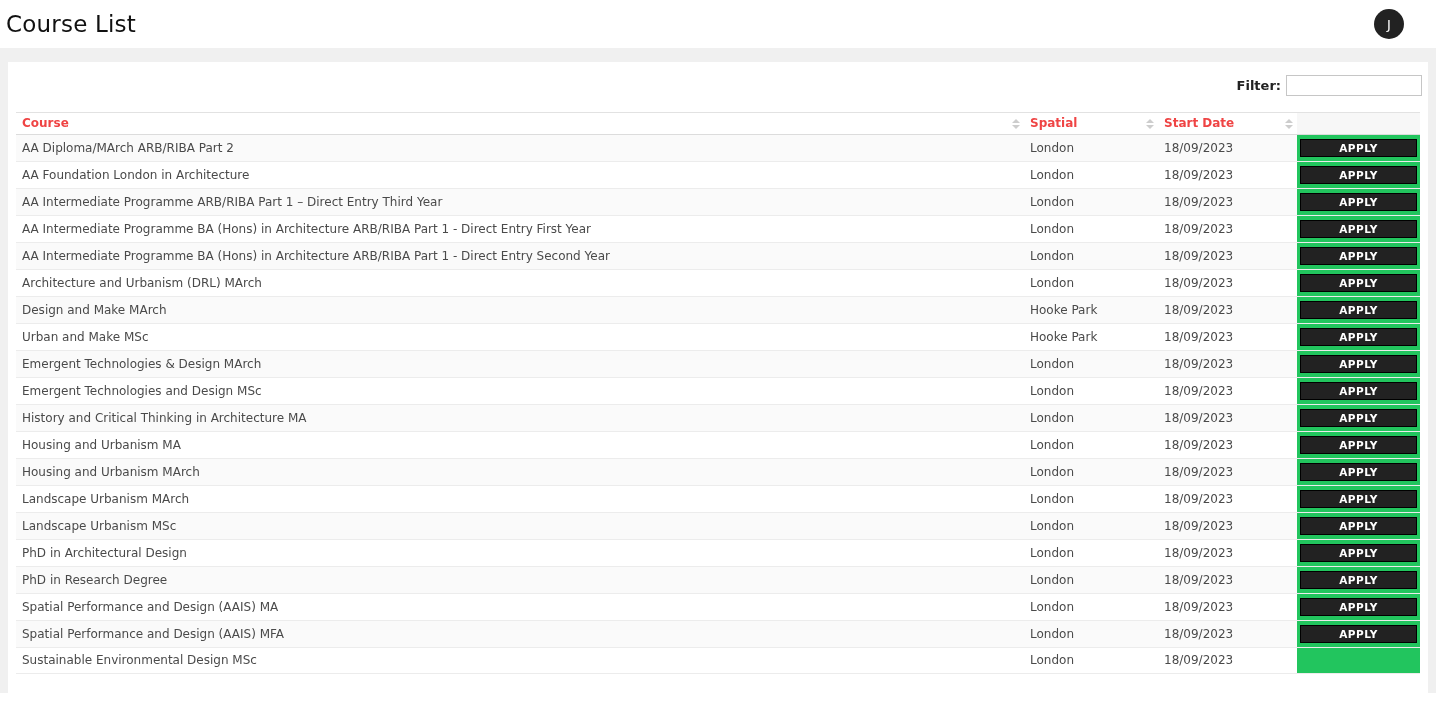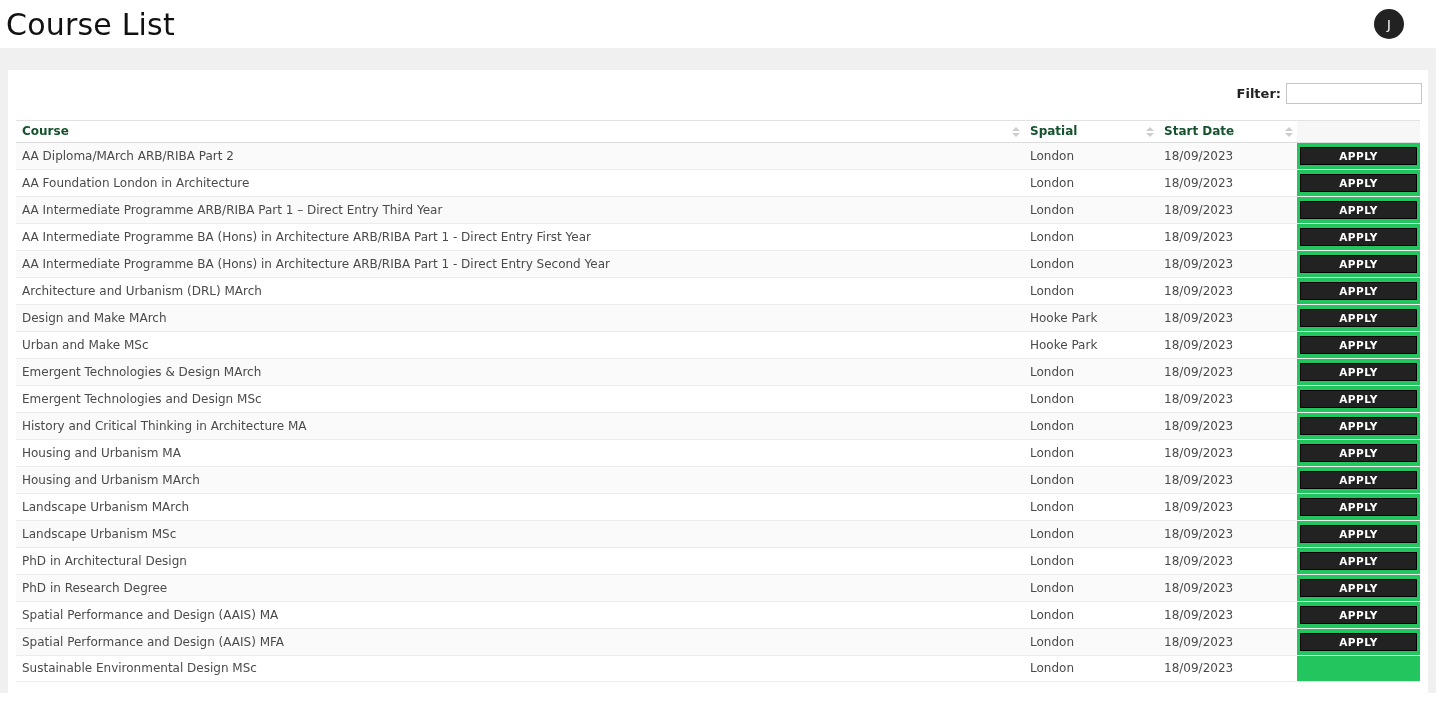--- a/index.html
+++ b/index.html
@@ -13,40 +13,40 @@
   
   .top-bar {
     height: 48px;
     background: #ffffff;
     display: flex;
     align-items: center;
     justify-content: space-between;
     padding: 0 32px 0 6px;
   }
   .page-title {
-    font-size: 30px;
+    font-size: 23px;
     font-weight: 500;
     color: #111111;
     letter-spacing: 0.2px;
   }
   .avatar {
     width: 30px; height: 30px;
     border-radius: 50%;
     background: #222222;
     color: #ffffff;
     display: flex; align-items: center; justify-content: center;
     font-size: 13px;
     cursor: pointer;
   }
 
   
   .page-bg {
     background: #f0f0f0;
     height: 645px;
-    padding: 22px 8px 0 8px;
+    padding: 14px 8px 0 8px;
   }
   .panel {
     background: #ffffff;
     height: 100%;
     padding-top: 12px;
   }
 
   
   .filter-row {
     display: flex;
@@ -75,21 +75,21 @@
   table.course-table {
     width: calc(100% - 16px);
     margin: 16px 8px 0 8px;
     border-collapse: collapse;
     font-size: 12px;
     table-layout: fixed;
   }
   th {
     text-align: left;
     font-weight: bold;
-    color: #14532d;
+    color: #ef4444;
     padding: 4px 6px 4px 6px;
     border-top: 1px solid #e2e2e2;
     border-bottom: 1px solid #dcdcdc;
     cursor: pointer;
     position: relative;
     line-height: 13px;
   }
   th.col-location { width: 134px; }
   th.col-date    { width: 139px; }
   th.col-apply   { width: 123px; background: #f7f7f7; cursor: default; }

